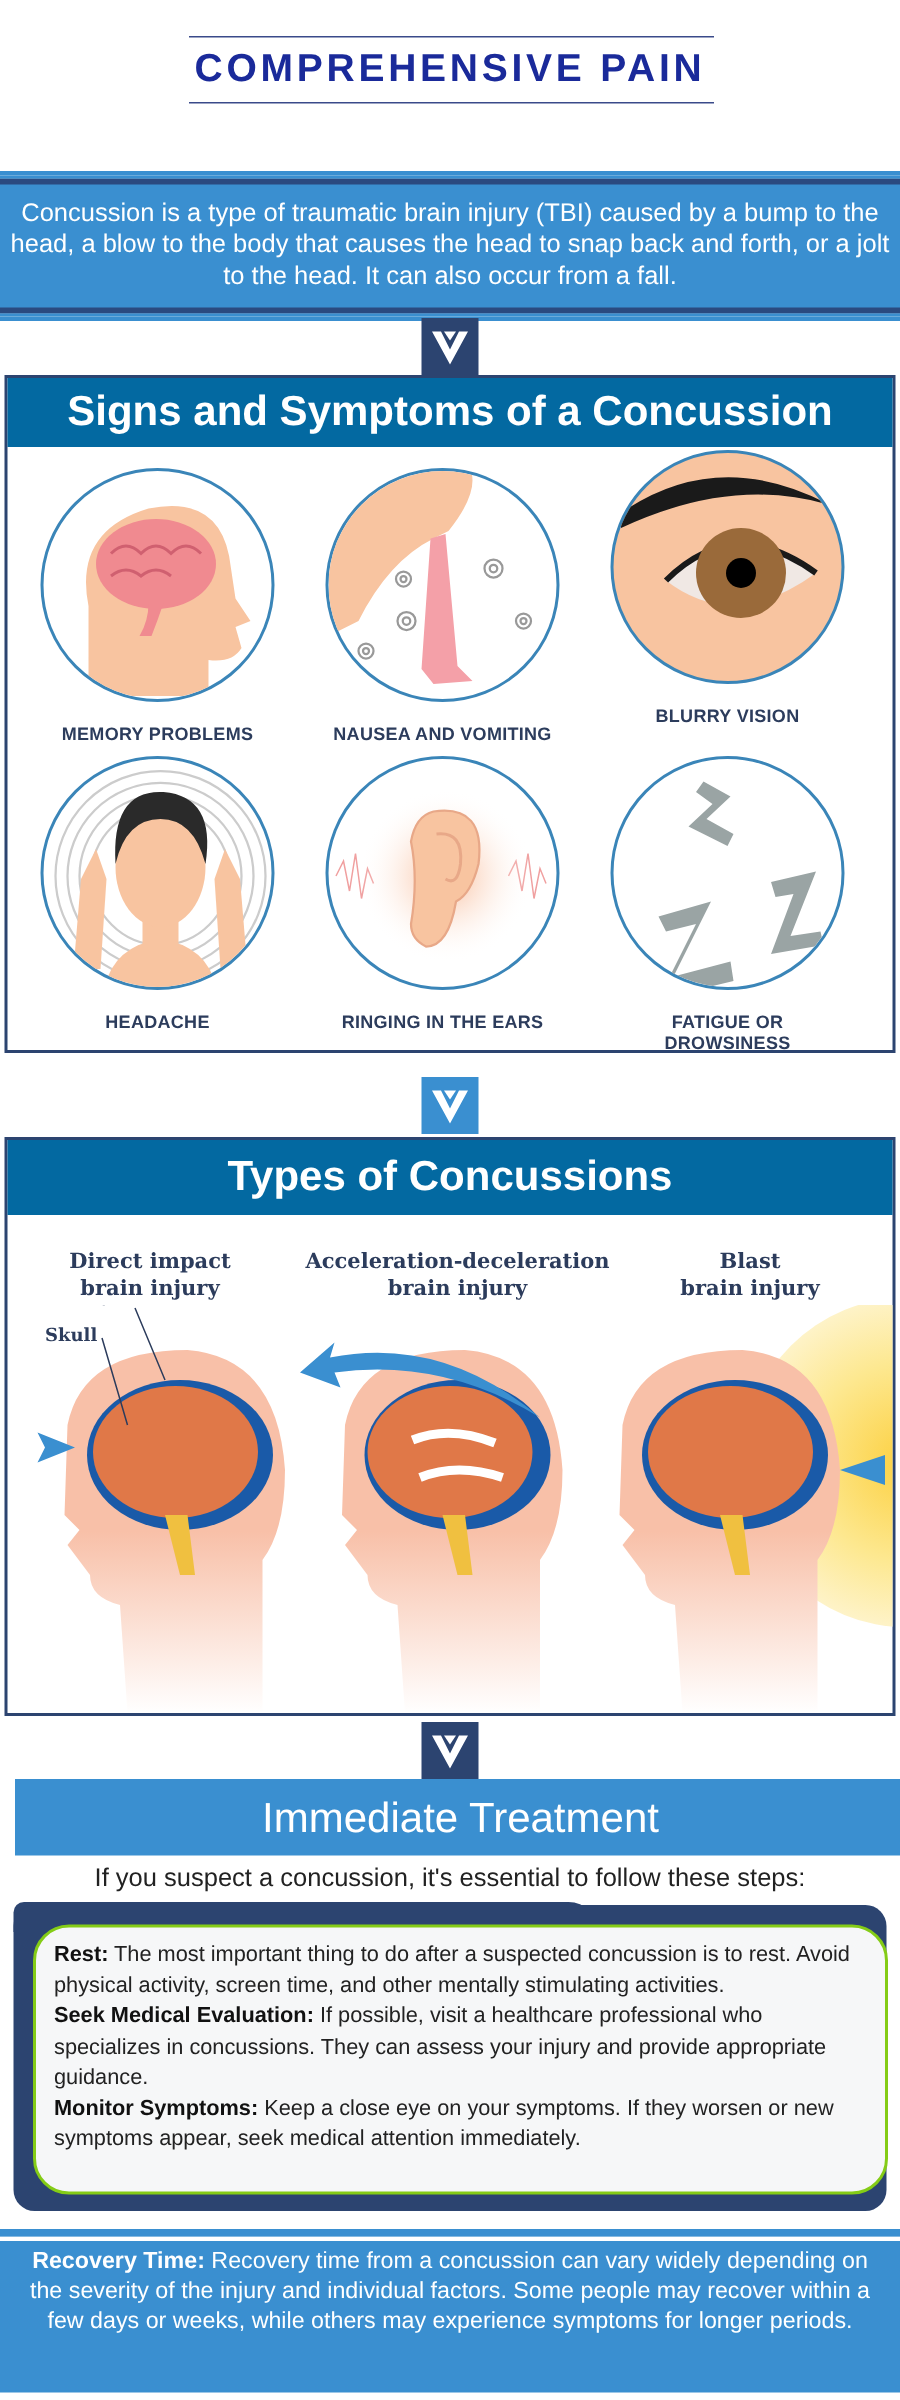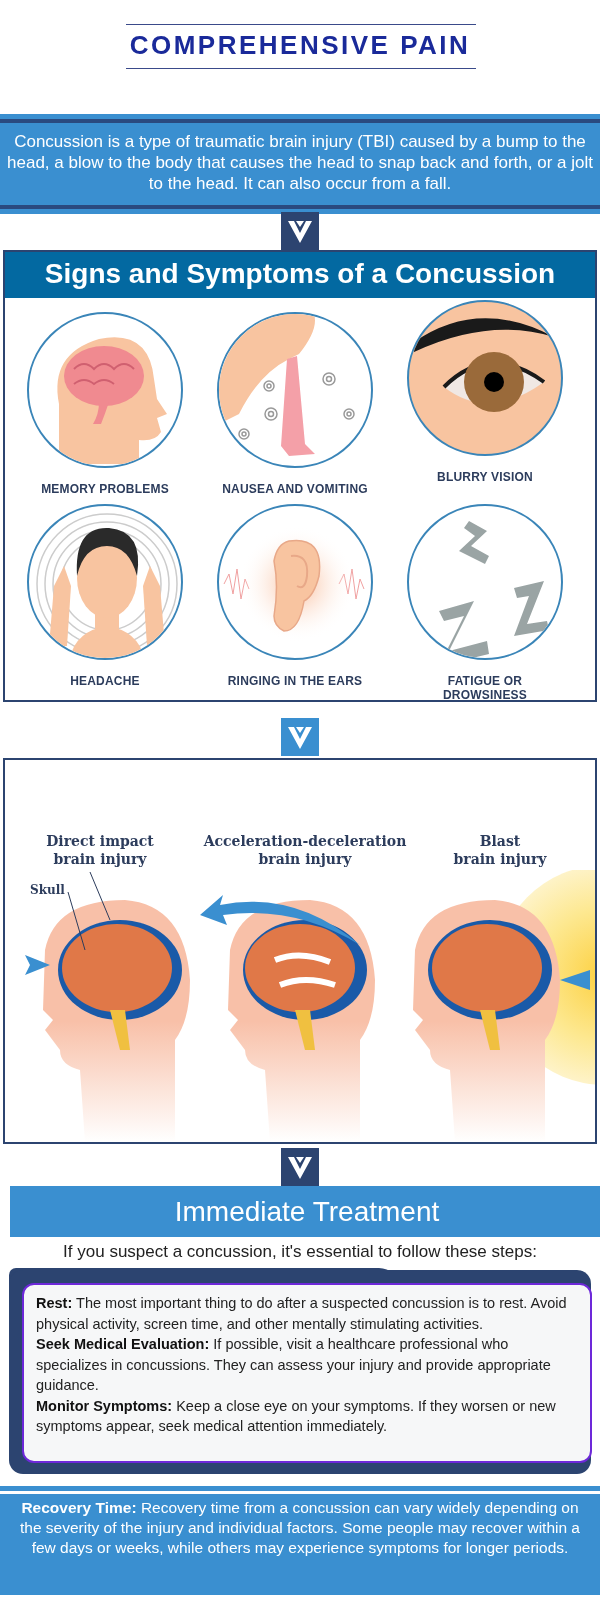--- a/index.html
+++ b/index.html
@@ -18,21 +18,21 @@
 .sec-head{background:#0369a1;color:#fff;font-weight:bold;text-align:center}
 .grid{position:relative}
 .sym{position:absolute;width:160px;text-align:center}
 .circle{width:156px;height:156px;border-radius:50%;border:2.5px solid #3a85b8;margin:0 auto;overflow:hidden;position:relative;background:#fff}
 .sym-label{font-size:12px;font-weight:bold;color:#2c3c5c;margin-top:14px;letter-spacing:.2px}
 .types .col{position:absolute;text-align:center;font-family:"DejaVu Serif",serif;font-weight:bold;color:#2c3c5c;font-size:14px;line-height:18px}
 .treat-head{position:absolute;top:1186px;left:10px;width:594px;height:51px;background:#3a8fd0;color:#fff;font-weight:normal;font-size:28px;text-align:center;line-height:51px}
 .treat-sub{position:absolute;top:1242px;left:0;width:600px;text-align:center;font-size:17px;color:#222}
 .card-back{position:absolute;top:1270px;left:9px;width:582px;height:204px;background:#2c4470;border-radius:14px}
 .card-tab{position:absolute;top:1268px;left:9px;width:390px;height:20px;background:#2c4470;border-radius:14px 40px 0 0}
-.card{position:absolute;top:1283px;left:22px;width:570px;height:180px;background:#f6f7f8;border:2px solid #6d28d9;border-radius:12px;padding:8px 12px;font-size:14.5px;line-height:20.5px;color:#222}
+.card{position:absolute;top:1283px;left:22px;width:570px;height:180px;background:#f6f7f8;border:2px solid #84cc16;border-radius:24px;padding:8px 12px;font-size:14.5px;line-height:20.5px;color:#222}
 .card b{color:#111}
 .recovery{position:absolute;top:1491px;left:0;width:600px;height:99px;background:#3a8fd0;border-top:3px solid #fff;outline:3px solid #3a8fd0}
 .recovery p{color:#fff;font-size:15.5px;line-height:20px;text-align:center;padding:4px 18px 0}
 .rec-edge{position:absolute;left:0;width:600px;height:3px;background:#3a8fd0}
 </style>
 </head>
 <body>
 
 <div class="logo">
   <div class="line l1"></div>
@@ -156,20 +156,21 @@
 </div>
 
 <div class="chev" style="top:718px;background:#3a8fd0">
   <svg viewBox="0 0 30 30">
       <polygon points="3,5 15,27 27,5 21,5 15,17 9,5" fill="#fff"></polygon>
       <polygon points="11,5 19,5 15,11" fill="#fff"></polygon>
     </svg>
 </div>
 
 <div class="section types" style="top:758px;height:386px">
+  <div class="sec-head" style="height:50px;font-size:28px;line-height:48px">Types of Concussions</div>
   <div class="col" style="left:20px;top:72px;width:150px">
     <div>Direct impact</div>
     <div>brain injury</div>
   </div>
   <div class="col" style="left:190px;top:72px;width:220px">
     <div>Acceleration-deceleration</div>
     <div>brain injury</div>
   </div>
   <div class="col" style="left:420px;top:72px;width:150px">
     <div>Blast</div>

